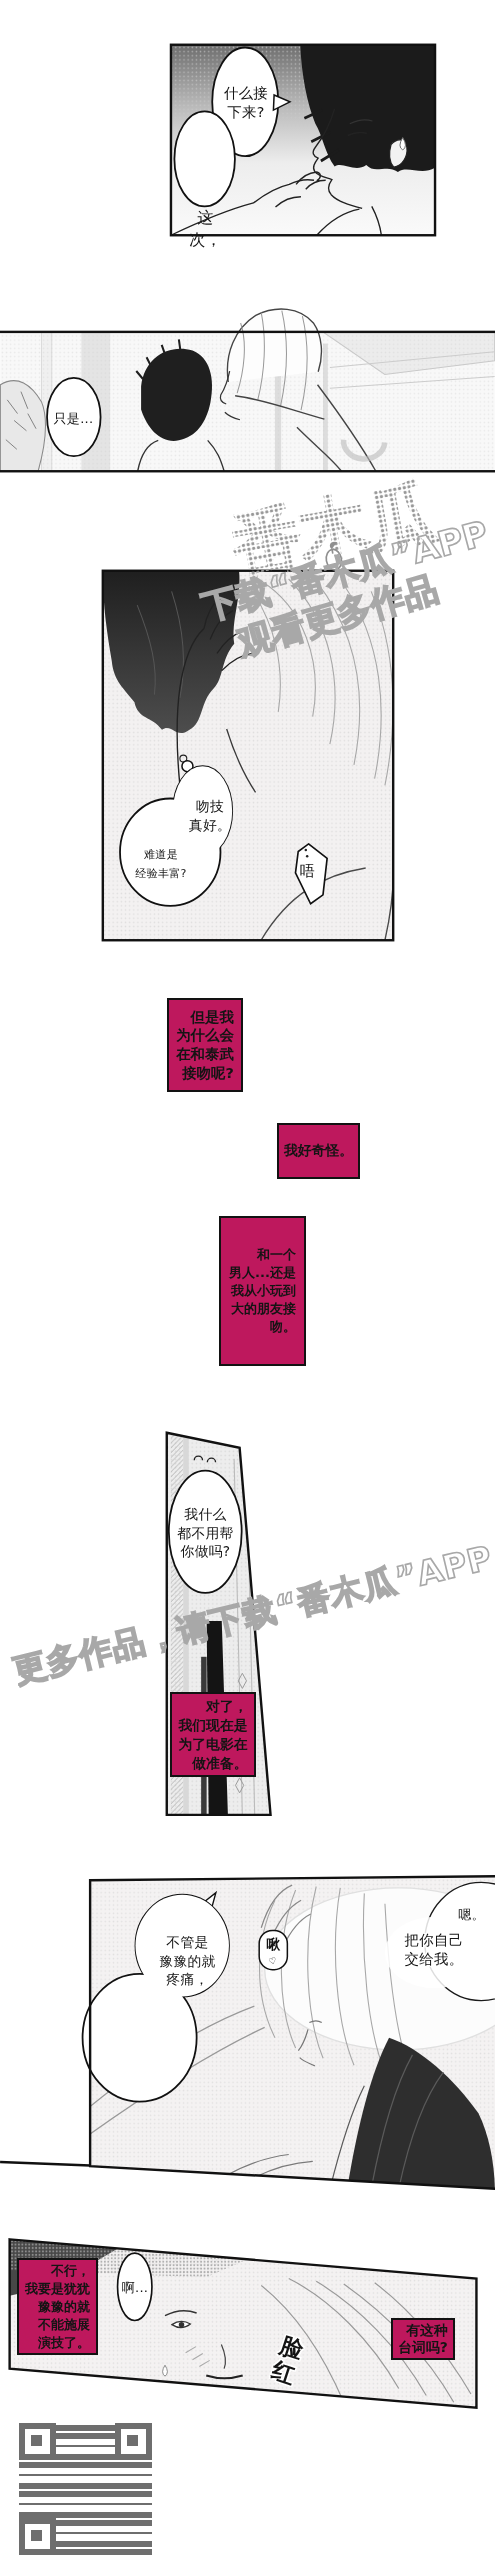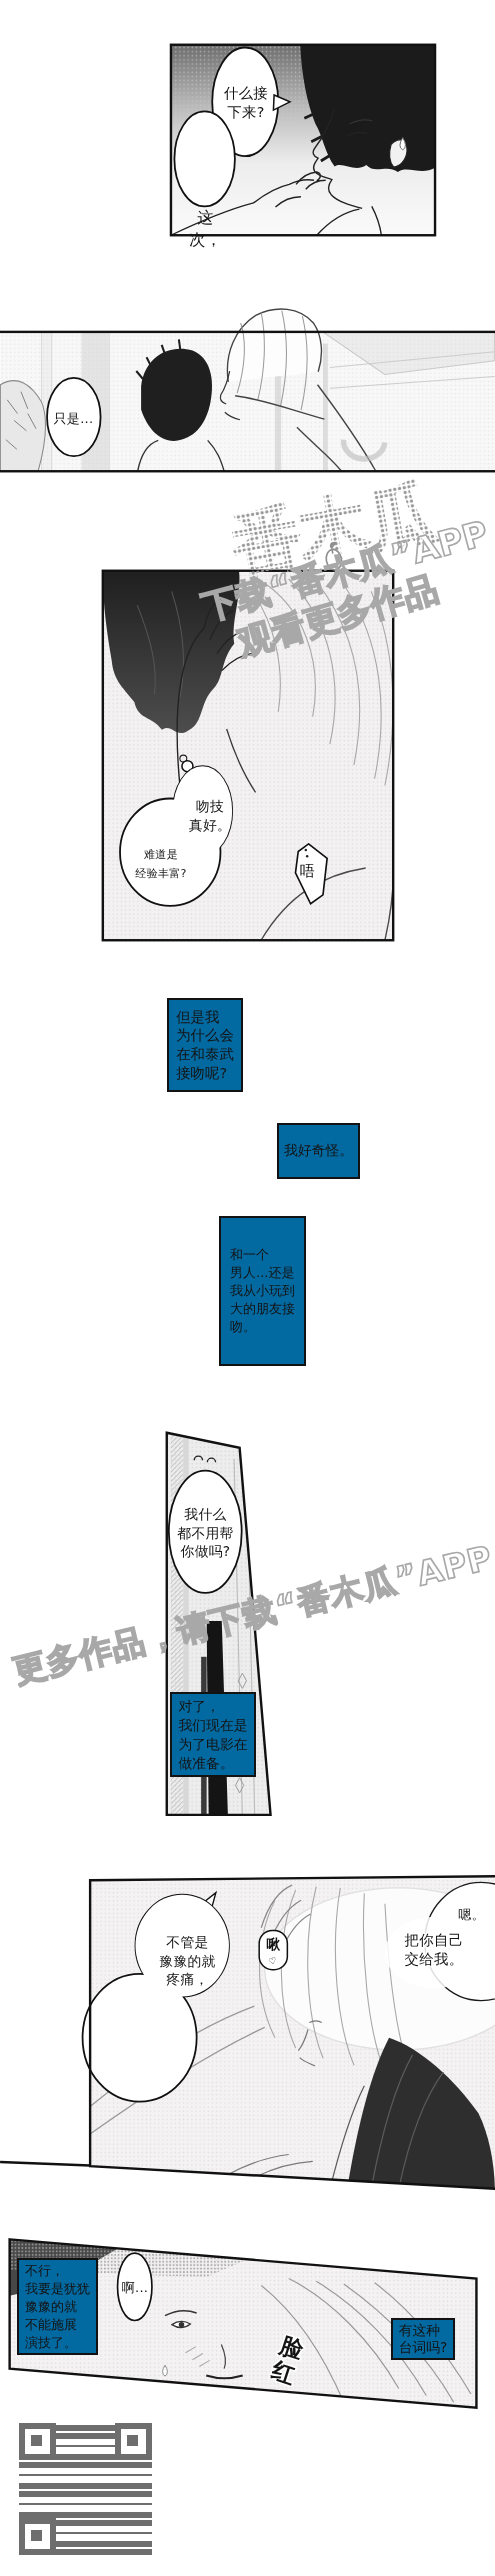--- a/index.html
+++ b/index.html
@@ -1,23 +1,23 @@
 <!DOCTYPE html>
 <html style="font-size:11px"><head>
 <meta charset="utf-8">
 <style>
   html,body{margin:0;padding:0;background:#fff;}
   #page{position:relative;width:495px;height:2576px;background:#ffffff;overflow:hidden;
         font-family:"DejaVu Sans",sans-serif;}
   .txt{position:absolute;color:#141414;white-space:pre-line;text-align:center;
        font-weight:500;line-height:1.35;letter-spacing:0.3px;z-index:6;
        font-family:"DejaVu Sans",sans-serif;}
-  .nbox{position:absolute;background:#0369a1;border:2.1px solid #121212;display:flex;
+  .nbox{position:absolute;background:#be185d;border:2.1px solid #121212;display:flex;
         align-items:center;justify-content:center;color:#141414;white-space:pre-line;
-        text-align:left;font-weight:400;z-index:6;box-sizing:border-box;
+        text-align:right;font-weight:700;z-index:6;box-sizing:border-box;
         font-family:"DejaVu Sans",sans-serif;}
   .halo{text-shadow:-1.4px 0 0 #fff,1.4px 0 0 #fff,0 -1.4px 0 #fff,0 1.4px 0 #fff,
         -1.4px -1.4px 0 #fff,1.4px 1.4px 0 #fff,-1.4px 1.4px 0 #fff,1.4px -1.4px 0 #fff;}
   svg.panel{position:absolute;z-index:2;}
   #wm-overlay{position:absolute;left:0;top:0;z-index:9;pointer-events:none;}
   
   #qr{position:absolute;left:12.4px;top:2416px;width:146px;height:146px;background:#fff;z-index:4;}
   #qr .modules{position:absolute;left:6.9px;top:6.9px;right:6.9px;bottom:6.9px;
     background-image:
       repeating-linear-gradient(0deg,#6e6e6e 0 5.5px,transparent 5.5px 8.3px,#6e6e6e 8.3px 14.4px,transparent 14.4px 20.6px,#6e6e6e 20.6px 23.4px,transparent 23.4px 29px),

